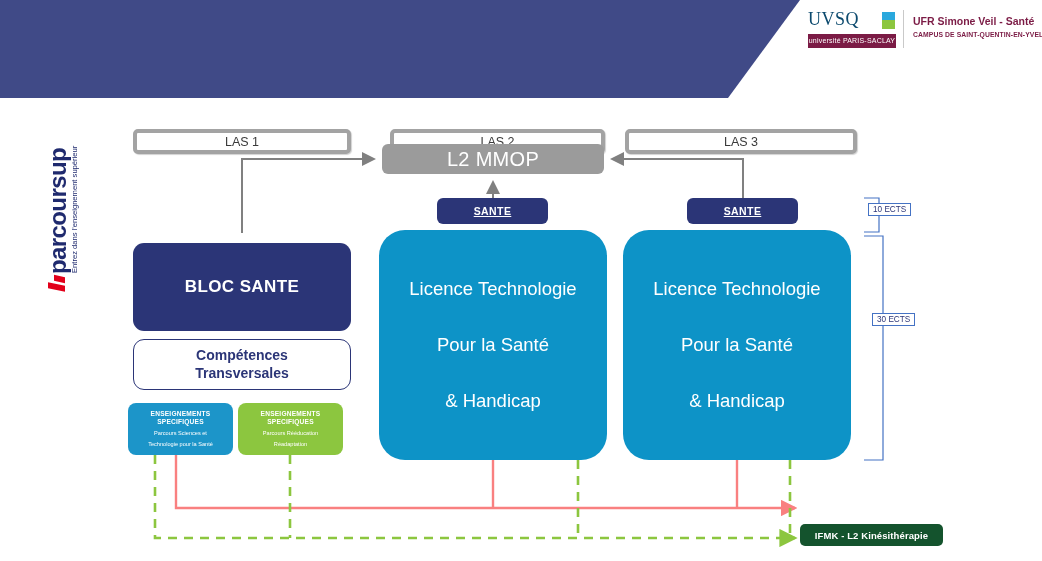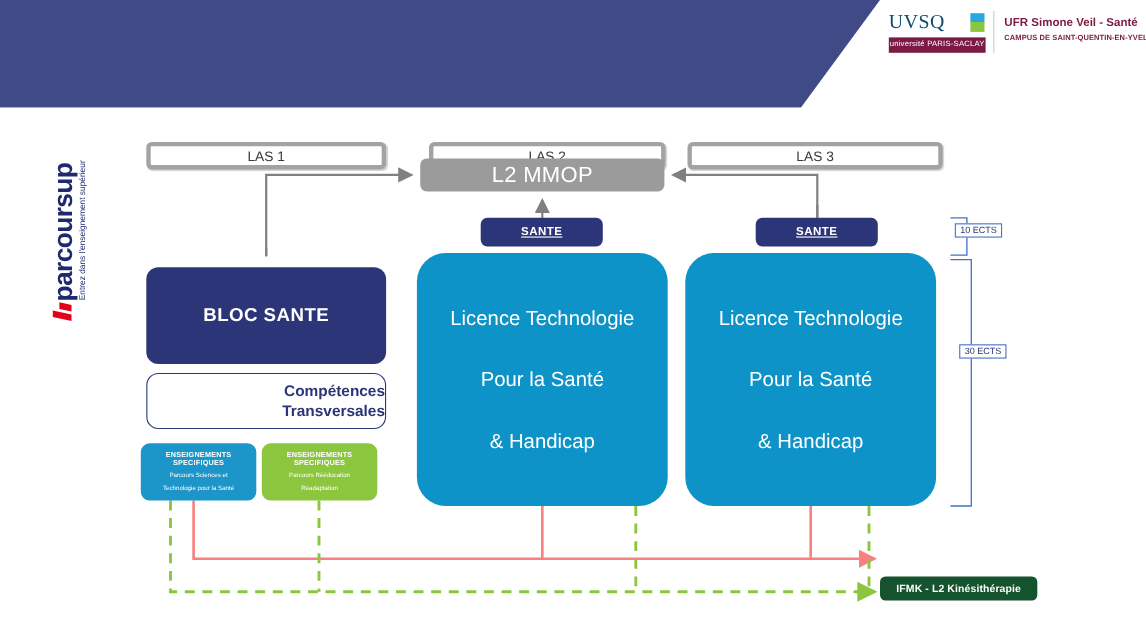--- a/index.html
+++ b/index.html
@@ -96,21 +96,21 @@
     position: absolute; left: 133px; top: 233px; width: 218px; height: 88px;
     background: #2b3577; border-radius: 11px;
     display:flex; align-items:center; justify-content:center;
     font-size: 17px; font-weight: bold; color:#fff; letter-spacing:.4px;
     z-index: 5;
     margin-top: 10px;
   }
   .competences {
     position: absolute; left: 133px; top: 339px; width: 218px; height: 51px;
     background:#ffffff; border: 1.6px solid #2b3577; border-radius: 11px;
-    display:flex; flex-direction:column; align-items:flex-end; justify-content:center;
+    display:flex; flex-direction:column; align-items:center; justify-content:center;
     font-size: 14px; font-weight: bold; color:#2b3577; line-height: 1.22;
     z-index: 5;
   }
   .ens {
     position: absolute; top: 403px; width: 105px; height: 52px;
     border-radius: 8px;
     display:flex; flex-direction:column; align-items:center; justify-content:center;
     text-align:center; color:#ffffff; padding: 3px 4px;
     z-index: 5;
   }

